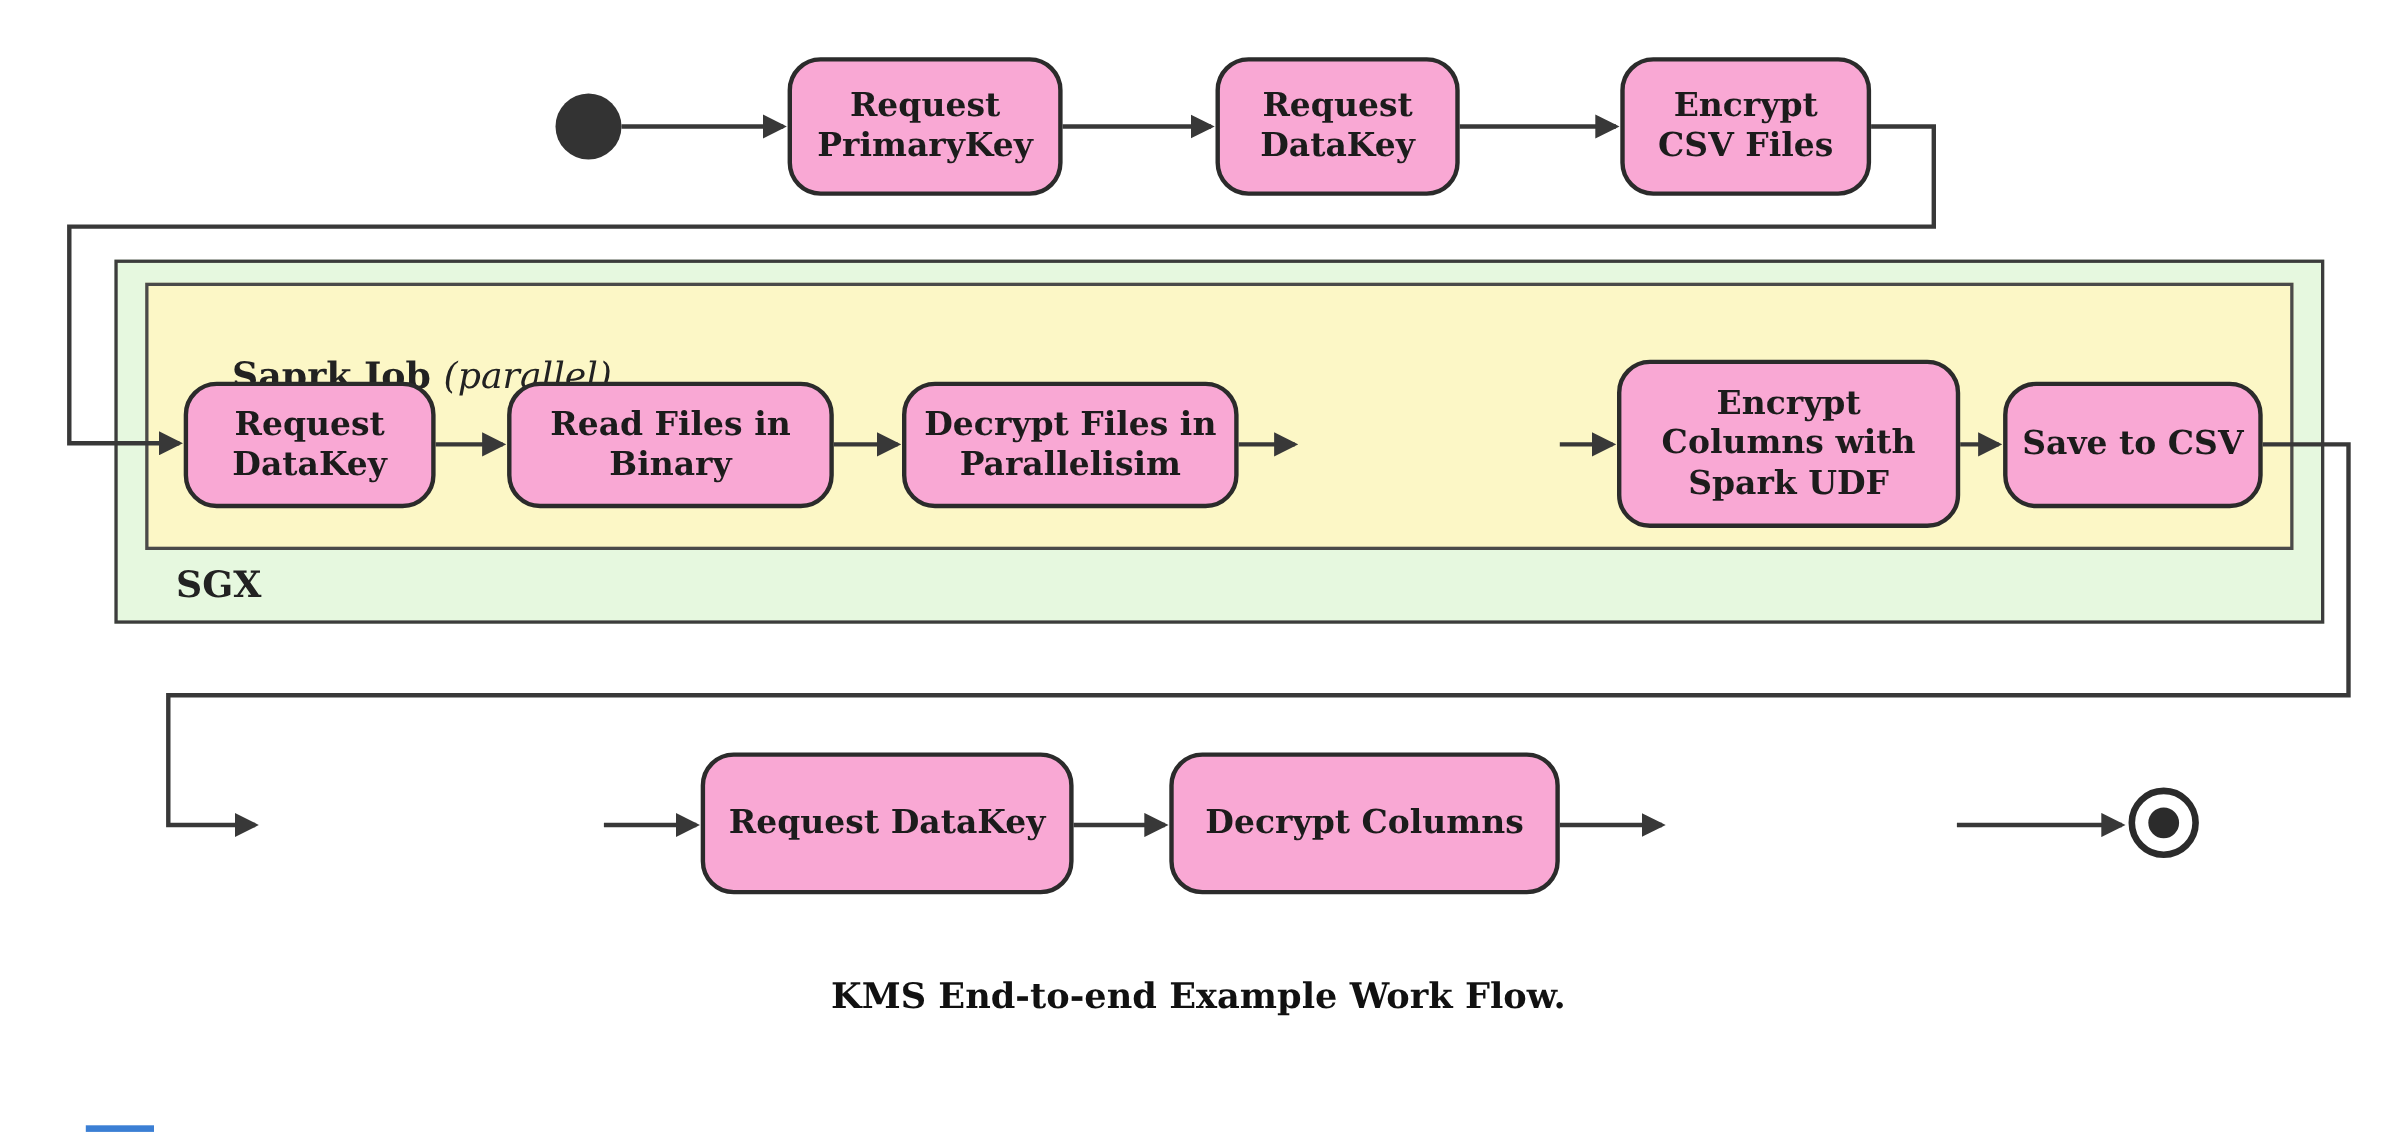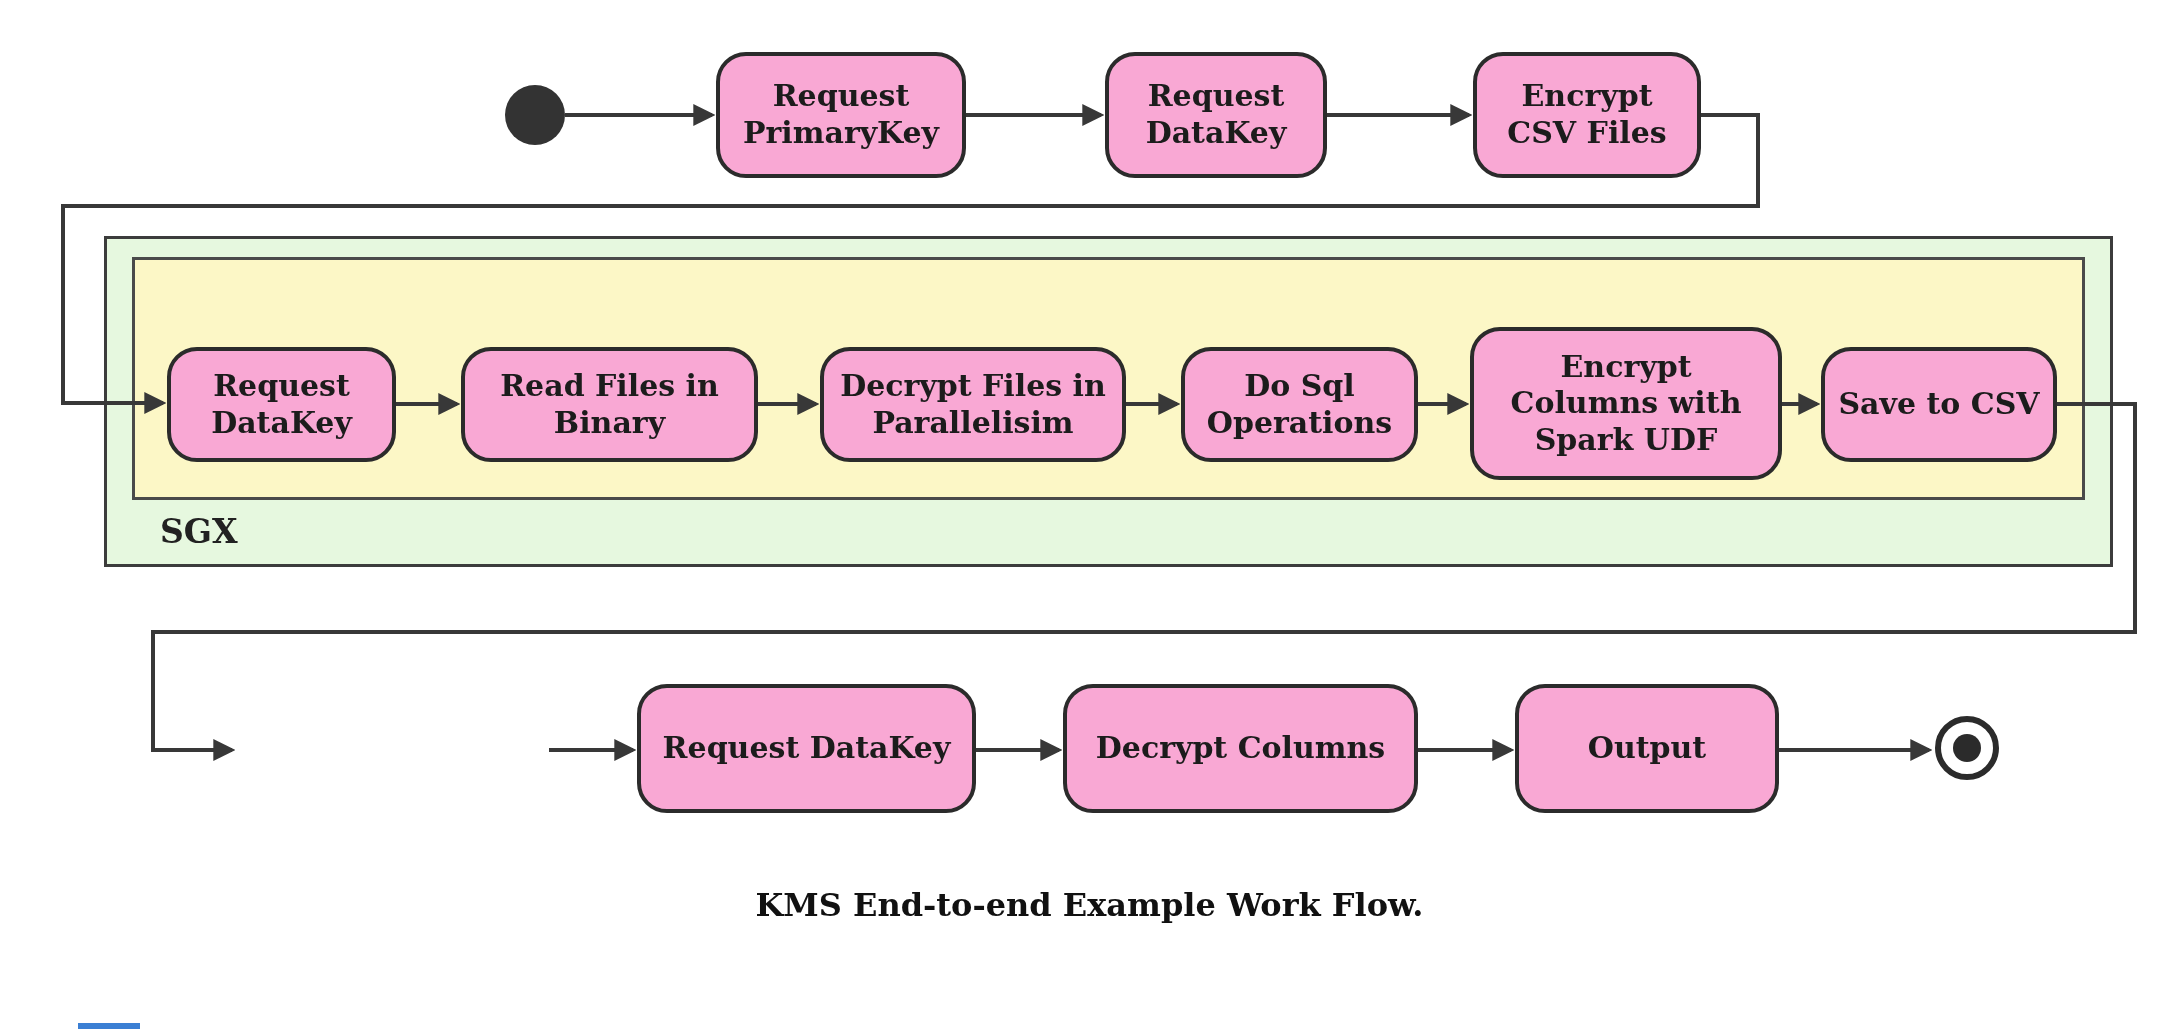--- a/index.html
+++ b/index.html
@@ -96,47 +96,47 @@
       <path d="M1418 404 H1466" marker-end="url(#arw)"></path>
       <path d="M1782 404 H1817" marker-end="url(#arw)"></path>
       <path d="M2057 404 H2135 V632 H153 V750 H232" marker-end="url(#arw)"></path>
       <path d="M549 750 H633" marker-end="url(#arw)"></path>
       <path d="M976 750 H1059" marker-end="url(#arw)"></path>
       <path d="M1418 750 H1511" marker-end="url(#arw)"></path>
       <path d="M1779 750 H1929" marker-end="url(#arw)"></path>
     </g>
   </svg>
 
+  <div class="container-label" style="left:165px;top:283px;">
+    <span>Saprk Job </span><span class="qualifier">(parallel)</span>
+  </div>
   <div class="container-label" style="left:160px;top:512px;text-align:right;">SGX</div>
 
   <div class="start-node" style="left:505px;top:85px;"></div>
 
   <div class="node" style="left:716px;top:52px;width:250px;height:126px;">Request
 PrimaryKey</div>
   <div class="node" style="left:1105px;top:52px;width:222px;height:126px;">Request
 DataKey</div>
   <div class="node" style="left:1473px;top:52px;width:228px;height:126px;">Encrypt
 CSV Files</div>
 
   <div class="node" style="left:167px;top:347px;width:229px;height:115px;">Request
 DataKey</div>
   <div class="node" style="left:461px;top:347px;width:297px;height:115px;">Read Files in
 Binary</div>
   <div class="node" style="left:820px;top:347px;width:306px;height:115px;">Decrypt Files in
 Parallelisim</div>
-  <div class="node" style="left:1181px;top:347px;width:237px;height:115px;">Do Sql
-Operations</div>
   <div class="node" style="left:1470px;top:327px;width:312px;height:153px;">Encrypt
 Columns with
 Spark UDF</div>
   <div class="node" style="left:1821px;top:347px;width:236px;height:115px;">Save to CSV</div>
 
   <div class="node" style="left:637px;top:684px;width:339px;height:129px;">Request DataKey</div>
   <div class="node" style="left:1063px;top:684px;width:355px;height:129px;">Decrypt Columns</div>
-  <div class="node" style="left:1515px;top:684px;width:264px;height:129px;">Output</div>
 
   <div class="end-node" style="left:1935px;top:716px;">
     <div class="end-dot"></div>
   </div>
 
   <div class="caption">KMS End-to-end Example Work Flow.</div>
 
   <div class="blue-artifact"></div>
 
 </div>

